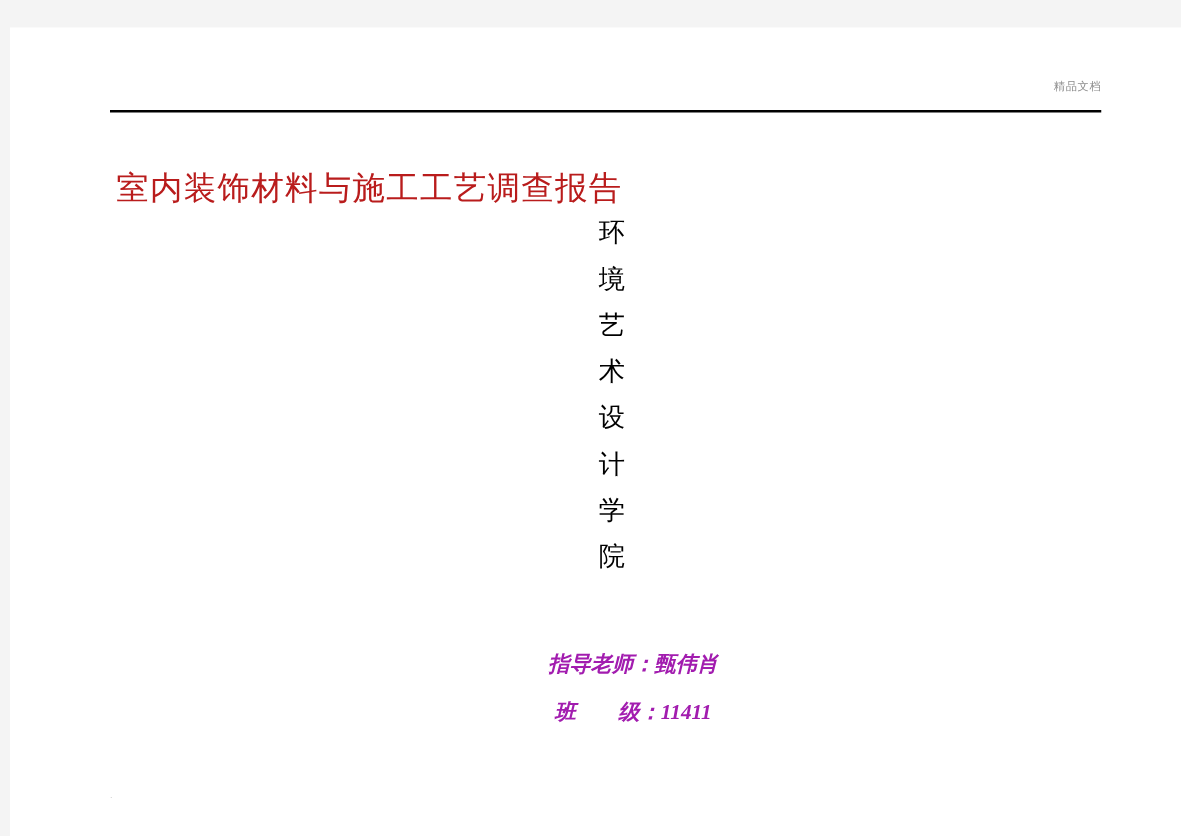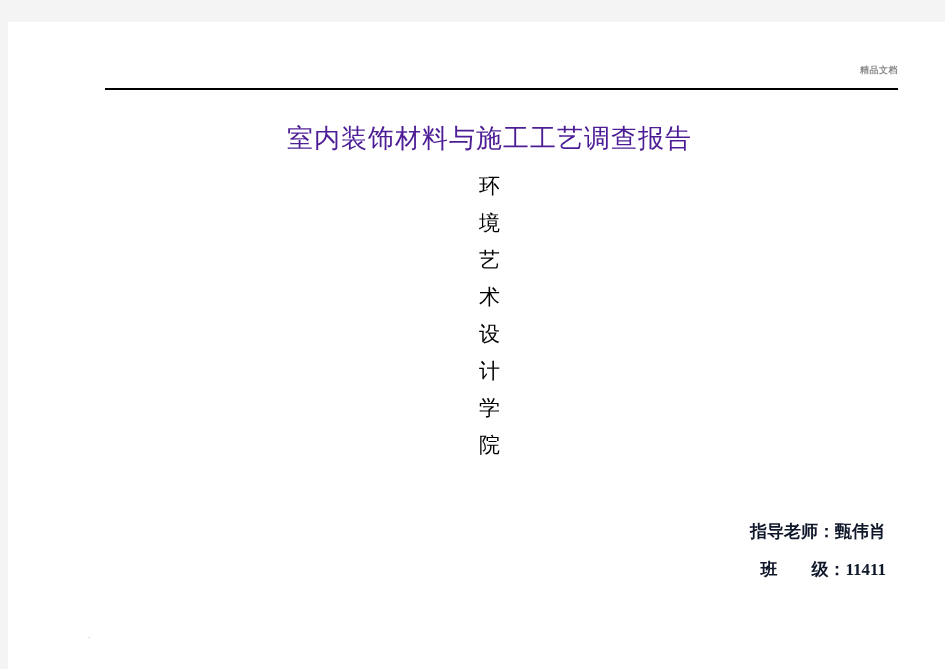--- a/index.html
+++ b/index.html
@@ -22,25 +22,24 @@
     top: 22px;
     width: 937px;
     height: 647px;
     background: #ffffff;
     box-sizing: border-box;
   }
 
   
   .header-zone {
     position: absolute;
-    left: 97px;
+    left: 80px;
     top: 22px;
     width: 793px;
     height: 46px;
-    font-weight: bold;
   }
   .header-watermark {
     position: absolute;
     right: 0;
     top: 21px;
     font-size: 9px;
     line-height: 11px;
     color: #8c8c8c;
     letter-spacing: 0.5px;
     white-space: nowrap;
@@ -60,26 +59,26 @@
     position: absolute;
     left: 85px;
     top: 68px;
     width: 793px;
     height: 560px;
   }
 
   .doc-title {
     position: absolute;
     left: 0;
-    top: 32px;
+    top: 44px;
     width: 793px;
-    text-align: center;
+    text-align: left;
     font-size: 26px;
     line-height: 34px;
-    color: #4c1d95;
+    color: #b91c1c;
     letter-spacing: 1px;
     white-space: nowrap;
   }
 
   
   .vertical-stack {
     position: absolute;
     left: 0;
     top: 78px;
     width: 793px;
@@ -95,27 +94,28 @@
 
   
   .meta-block {
     position: absolute;
     left: 0;
     top: 385px;
     width: 793px;
   }
   .meta-row {
     display: block;
-    text-align: right;
+    text-align: center;
     font-size: 17px;
     line-height: 38px;
     height: 38px;
     font-weight: bold;
-    color: #0f172a;
+    color: #a21caf;
     white-space: pre;
+    font-style: italic;
   }
   .meta-row .meta-label {
     display: inline;
   }
   .meta-row .meta-value {
     display: inline;
   }
 
   
   .footer-mark {

